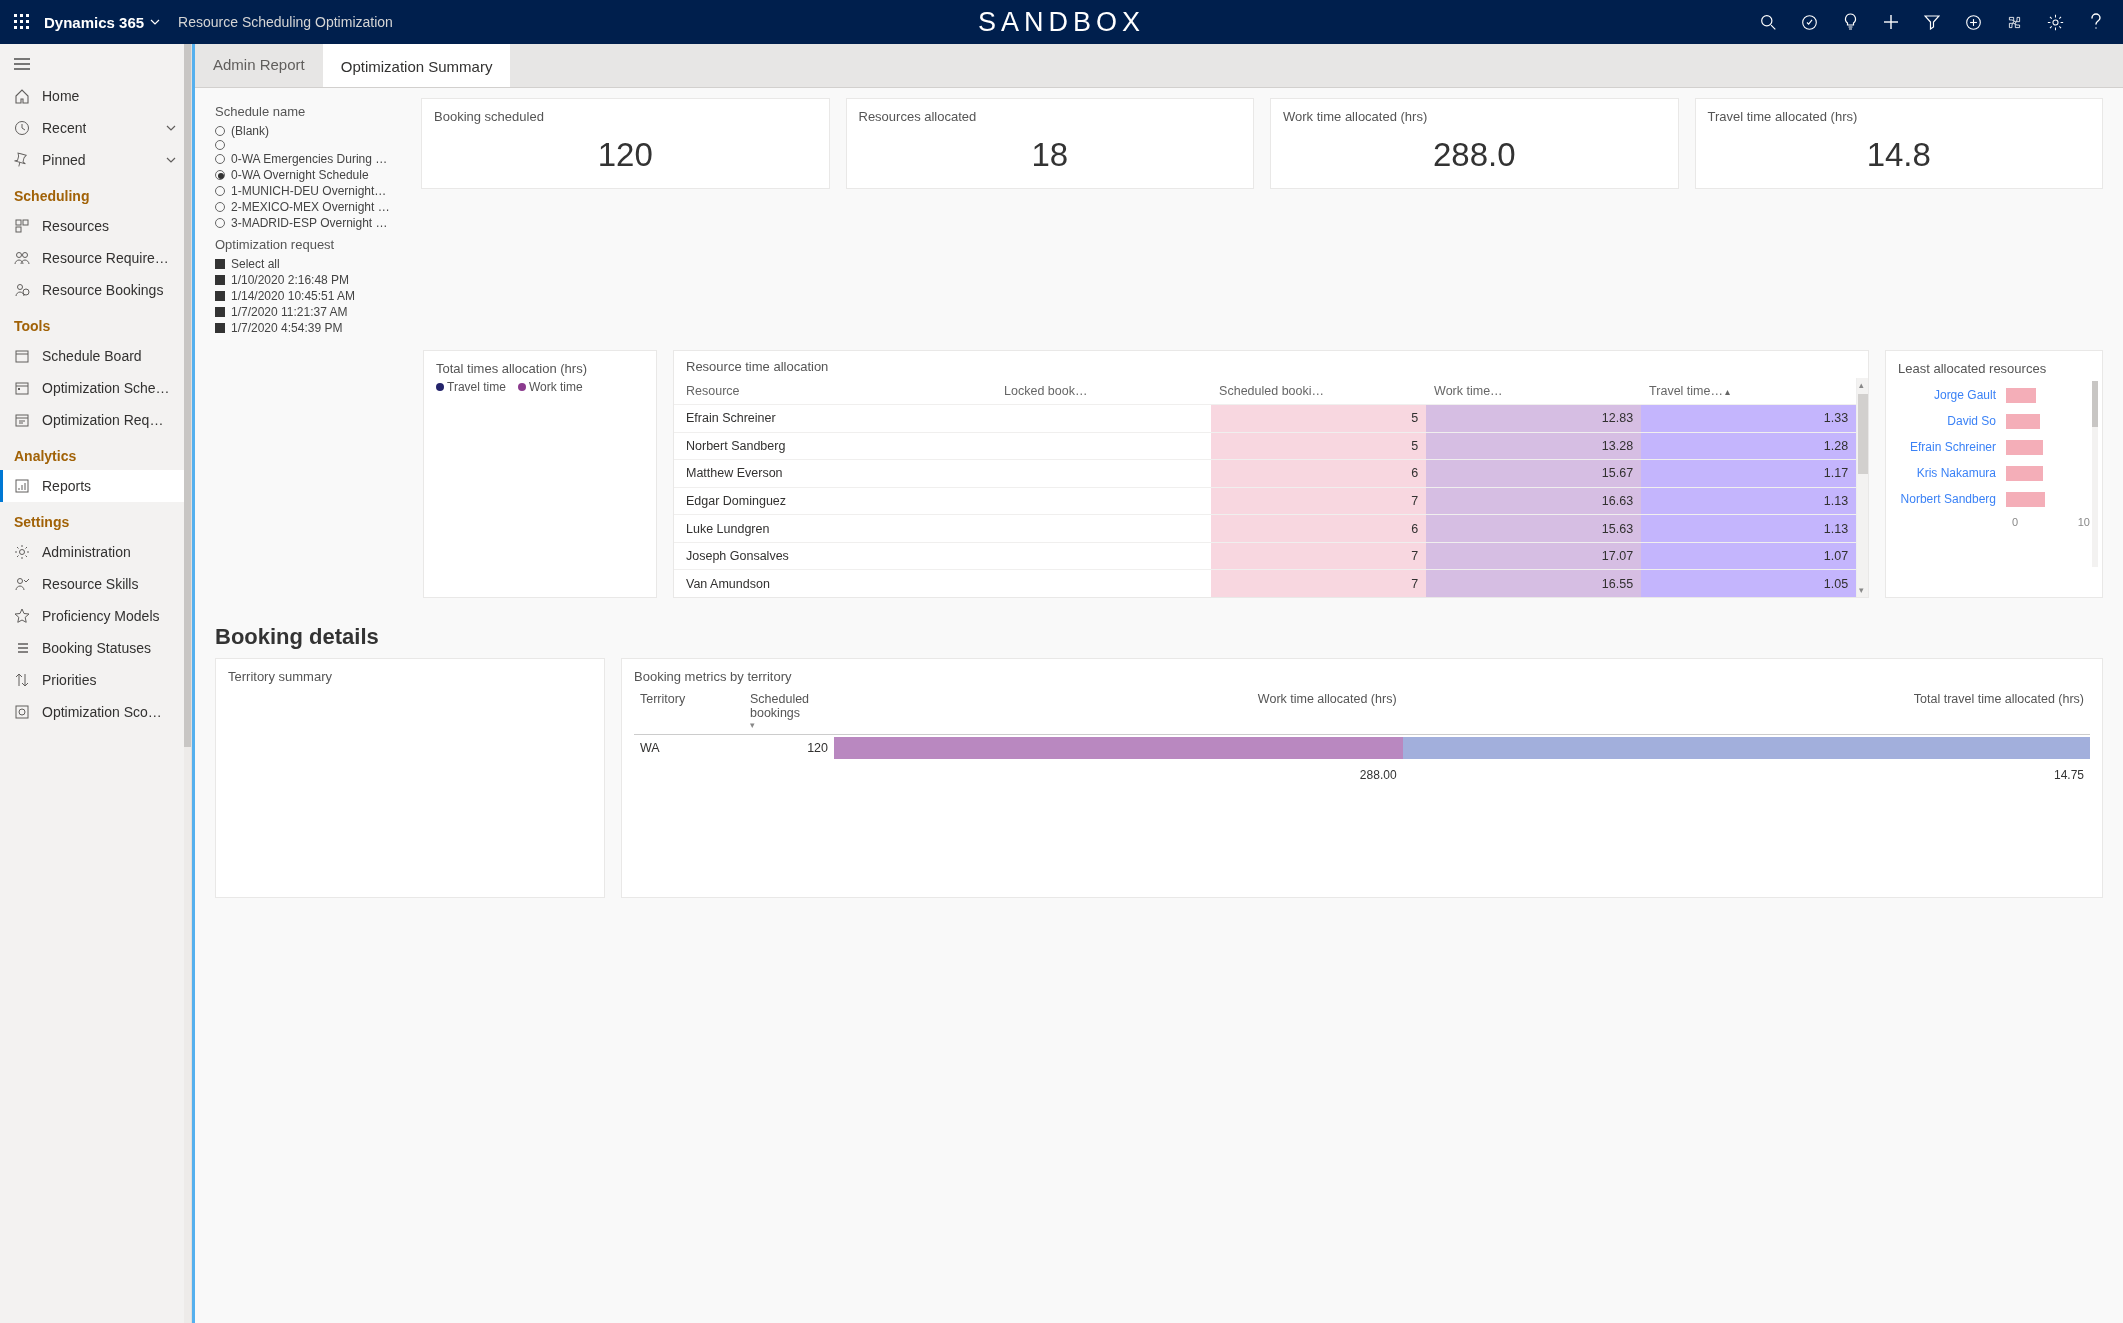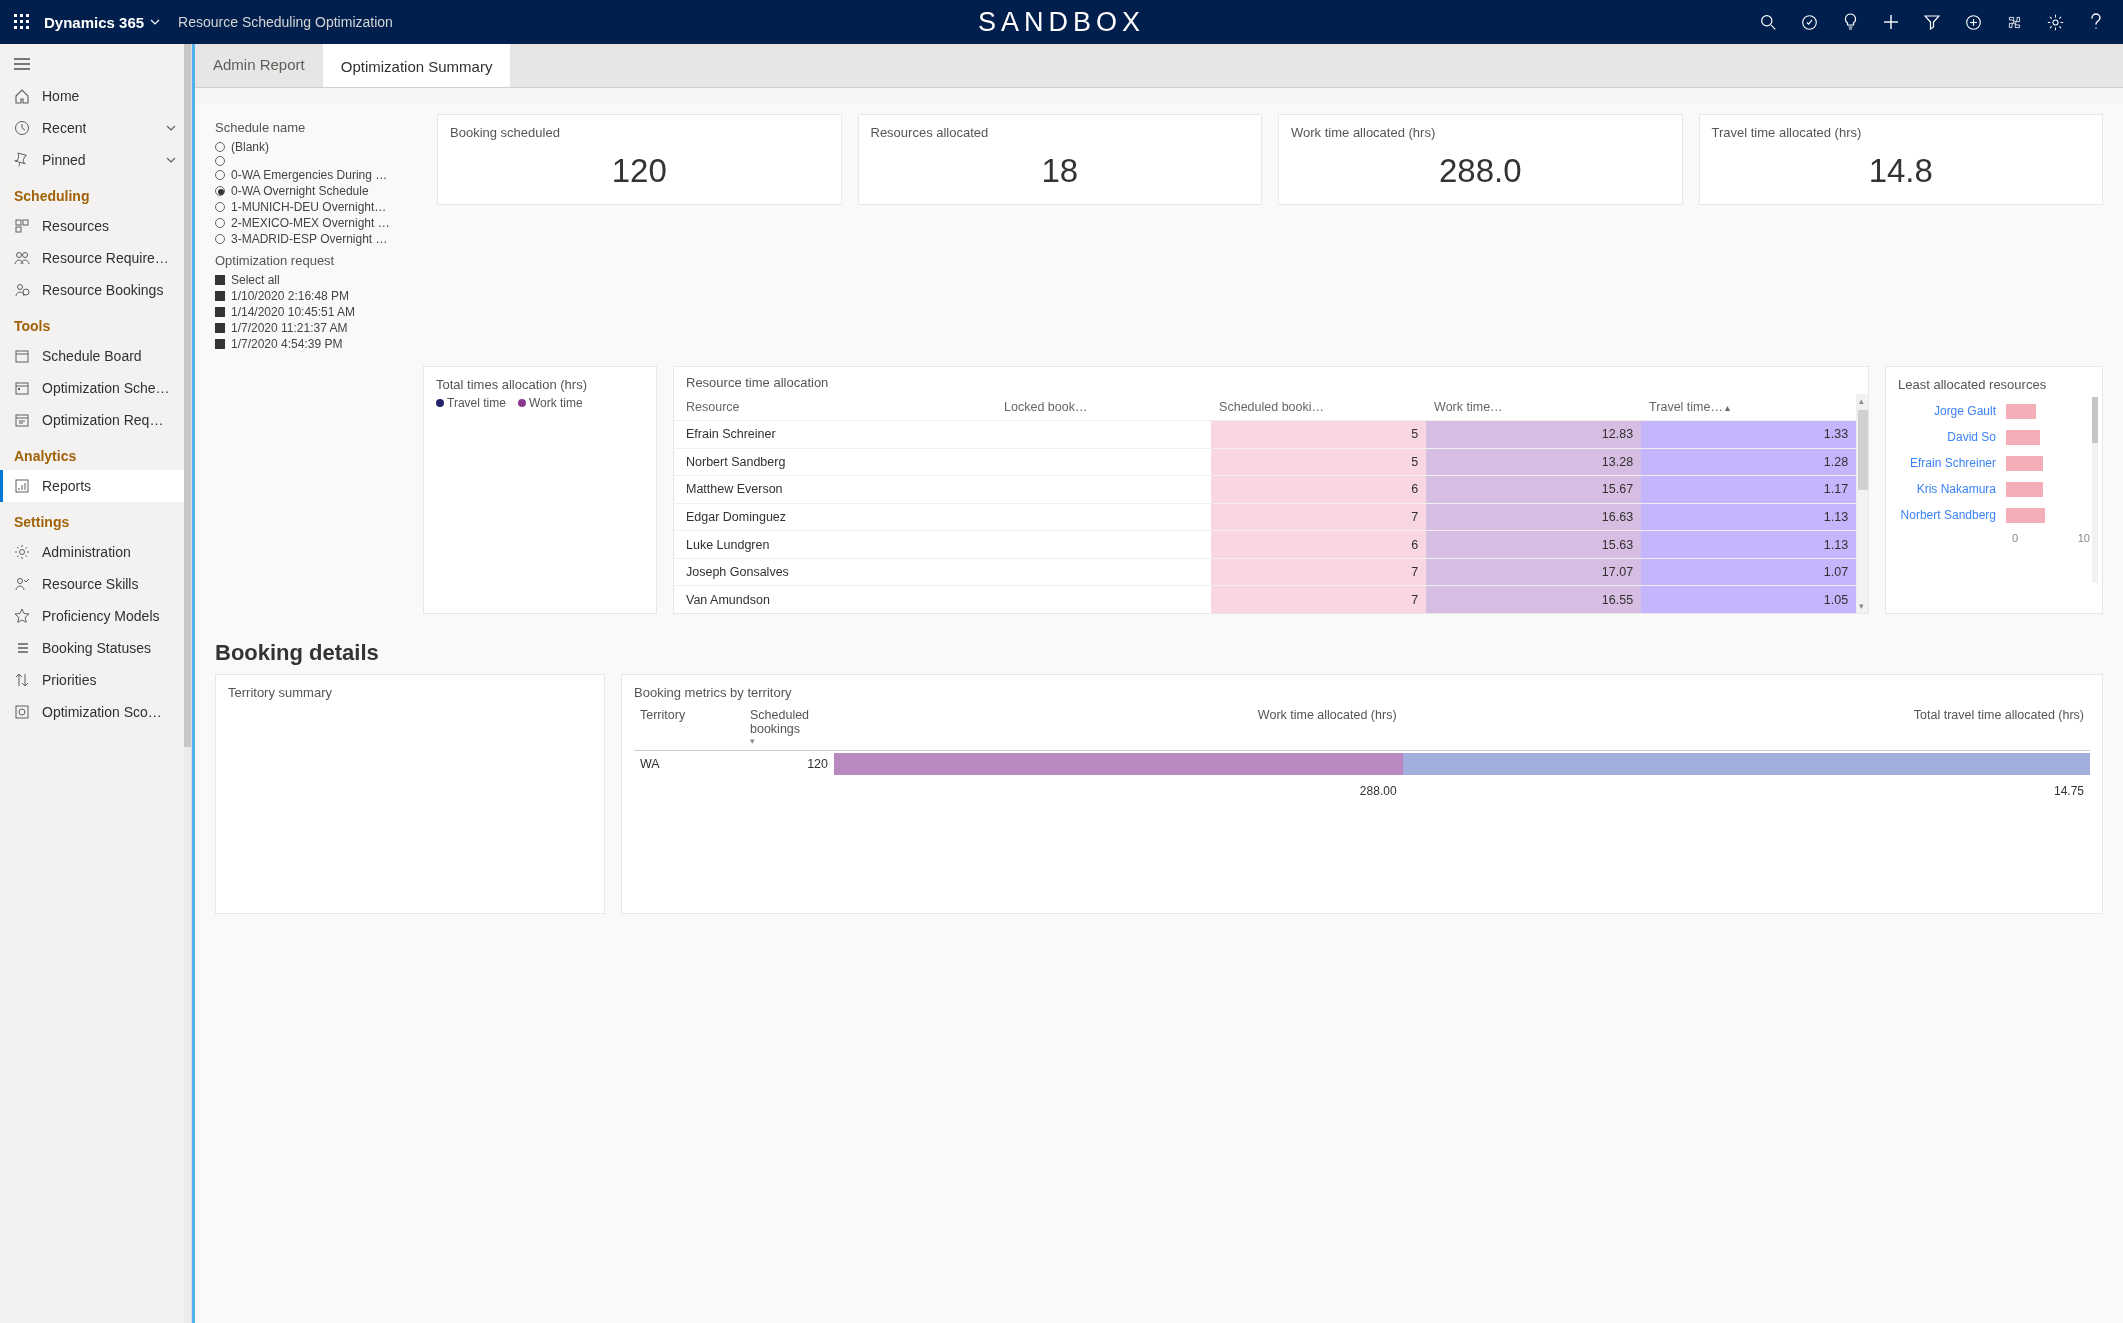--- a/index.html
+++ b/index.html
@@ -19,21 +19,21 @@
 .hamburger{ padding:10px 14px; cursor:pointer;}
 .nav-group-label{ padding:12px 14px 6px; font-weight:600; font-size:14px; color:#a16207;}
 .nav-item{ display:flex; align-items:center; gap:12px; padding:8px 14px; cursor:pointer; font-size:14px; color:#323130;}
 .nav-item.active{ background:#fff; border-left:3px solid #0078d4; padding-left:11px; font-weight:400;}
 .nav-item .chev { margin-left:auto; }
 .nav-ico { width:16px; height:16px; flex-shrink:0; display:flex;align-items:center;justify-content:center; color:#605e5c;}
 .nav-item .txt{ white-space:nowrap; overflow:hidden; text-overflow:ellipsis; }
 .scroll-track { position:absolute; top:0; width:8px; background:#edebe9; height:100%;}
 .scroll-thumb { width:100%; background:#c8c6c4; position:absolute; }
 
-.content { flex:1; display:flex; flex-direction:column; background:#f5f5f5; border-left:3px solid #55b0ee; overflow:hidden;gap:16px;}
+.content { flex:1; display:flex; flex-direction:column; background:#f5f5f5; border-left:3px solid #55b0ee; overflow:hidden;}
 .tabs { display:flex; background:#e7e6e5; border-bottom:1px solid #d2d0ce; }
 .tab { padding:12px 18px; font-size:15px; color:#605e5c; cursor:pointer; }
 .tab.active { background:#fff; color:#323130; border-top:2px solid #fff; }
 .report { padding:10px 20px 20px; overflow:auto; flex:1; background: #f9f9f9; }
 .filters-row{ display:flex; gap:14px; align-items:flex-start;}
 .filter-pane { width:192px; }
 .filter-title { font-size:13px; color:#555; margin-top:6px; margin-bottom:4px; }
 .radio-item, .check-item { display:flex; align-items:center; gap:6px; font-size:12px; color:#444; padding:1px 0; cursor:pointer; }
 .radio { width:10px;height:10px;border:1.5px solid #666;border-radius:50%; display:inline-block;}
 .radio.sel::after{content:'';display:block;width:6px;height:6px;background:#333;border-radius:50%;margin:2px;}
@@ -425,21 +425,21 @@
                 <span class="chk"></span>
                 <span>1/7/2020 11:21:37 AM</span>
               </div>
               <div class="check-item">
                 <span class="chk"></span>
                 <span>1/7/2020 4:54:39 PM</span>
               </div>
             </div>
         </div>
         <div class="right-col">
-          <div style="display:flex;margin-left:16px;">
+          <div style="display:flex;">
             <div class="kpi-row" style="flex:1;">
               <div class="kpi">
                 <div class="label">Booking scheduled</div>
                 <div class="val">120</div>
               </div>
               <div class="kpi">
                 <div class="label">Resources allocated</div>
                 <div class="val">18</div>
               </div>
               <div class="kpi">

